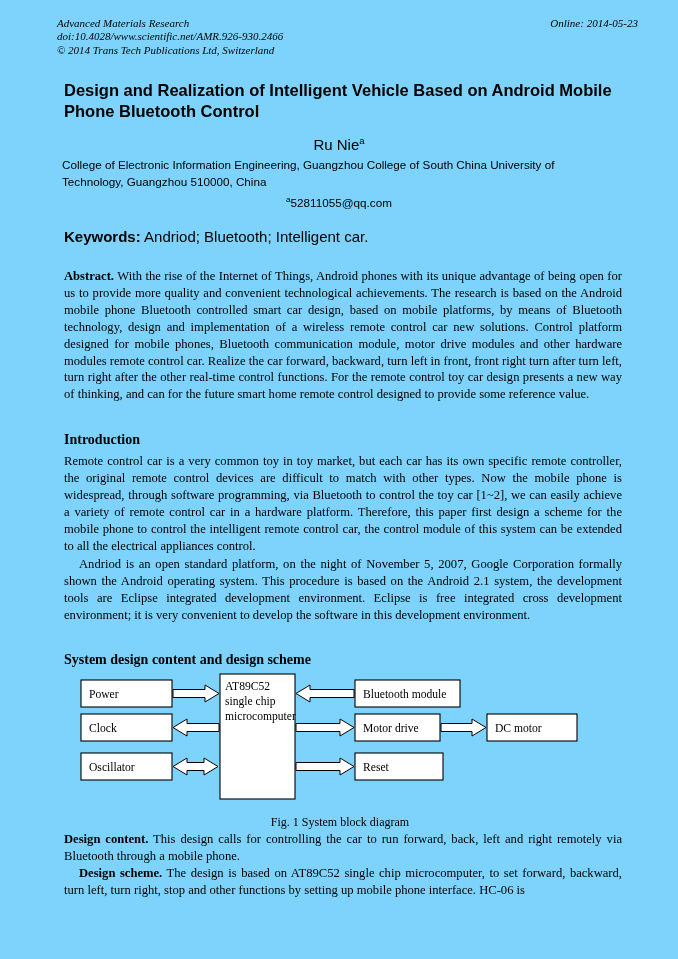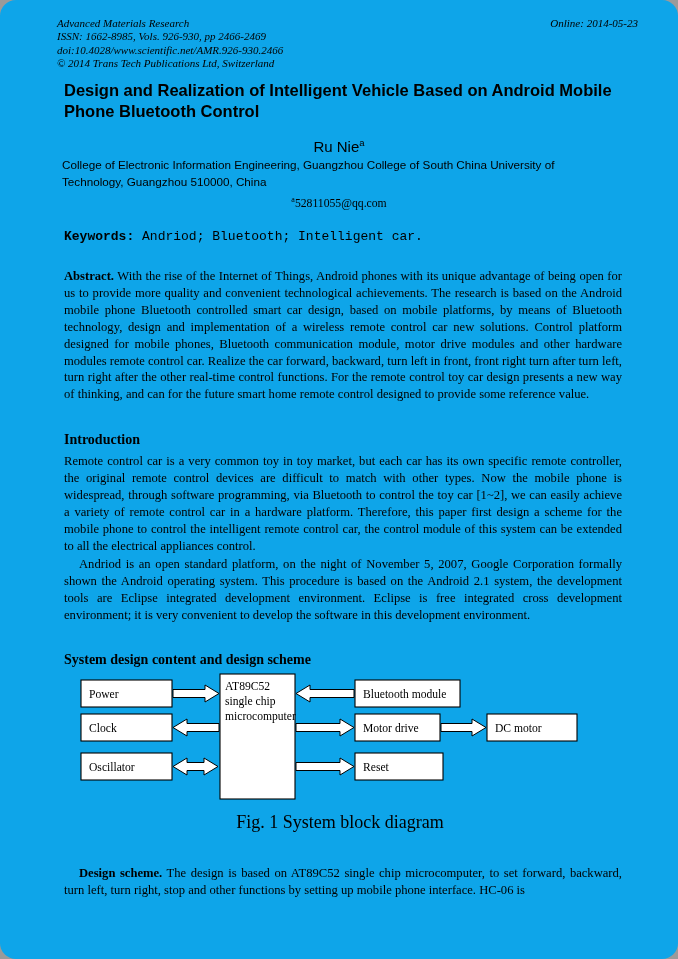--- a/index.html
+++ b/index.html
@@ -4,24 +4,23 @@
 <style>
   html, body {
     margin: 0;
     padding: 0;
     background: #9a9a9a;
   }
   .page {
     position: relative;
     width: 678px;
     height: 959px;
-    background: #0ea5e9;
+    background: #7dd3fc;
     overflow: hidden;
     box-sizing: border-box;
-    border-radius: 16px;
   }
   
   .journal-header {
     position: absolute;
     left: 57px;
     top: 17px;
     right: 40px;
     height: 56px;
   }
   .journal-left {
@@ -58,54 +57,54 @@
     color: #000;
   }
   .author {
     position: absolute;
     left: 64px;
     right: 64px;
     top: 131px;
     text-align: center;
     font-family: "Liberation Sans", "DejaVu Sans", sans-serif;
     font-size: 15px;
-    line-height: 24px;
+    line-height: 19px;
     color: #000;
   }
   .author sup { font-size: 9.5px; vertical-align: super; }
   .affiliation {
     position: absolute;
     left: 62px;
     right: 62px;
     top: 157px;
     font-family: "Liberation Sans", "DejaVu Sans", sans-serif;
     font-size: 11.7px;
     line-height: 16.5px;
     color: #000;
   }
   .email {
     position: absolute;
     left: 64px;
     right: 64px;
     top: 192px;
     text-align: center;
-    font-family: Liberation Serif, serif;
+    font-family: Liberation Sans, sans-serif;
     font-size: 11.7px;
     line-height: 16px;
     color: #000;
   }
   .email sup { font-size: 8px; vertical-align: super; }
   
   .keywords {
     position: absolute;
     left: 64px;
     right: 62px;
     top: 229px;
-    font-family: Liberation Mono, monospace;
-    font-size: 13px;
+    font-family: Liberation Sans, sans-serif;
+    font-size: 15px;
     line-height: 16px;
     color: #000;
   }
   .keywords b { font-weight: bold; }
   
   .body-block {
     position: absolute;
     left: 64px;
     right: 56px;
     font-family: "Liberation Serif", "DejaVu Serif", serif;
@@ -138,21 +137,21 @@
     width: 676px;
     height: 135px;
   }
   .fig-caption {
     position: absolute;
     left: 64px;
     right: 62px;
     top: 814px;
     text-align: center;
     font-family: "Liberation Serif", "DejaVu Serif", serif;
-    font-size: 18px;
+    font-size: 12px;
     line-height: 16px;
     color: #000;
   }
   .design-content { top: 831px; }
   .design-scheme { top: 865px; text-indent: 15px; }
   svg { display: block; }
   .bx { fill: #ffffff; stroke: #000000; stroke-width: 1.1; }
   .blabel {
     font-family: "Liberation Serif", "DejaVu Serif", serif;
     font-size: 11.6px;
@@ -161,21 +160,20 @@
   .arrow-body { fill: #ffffff; stroke: #000000; stroke-width: 1; }
 </style>
 </head>
 <body>
 
 <div class="page">
 
   <div class="journal-header">
     <div class="journal-left">
       <div>Advanced Materials Research</div>
-      <div>ISSN: 1662-8985, Vols. 926-930, pp 2466-2469</div>
       <div>doi:10.4028/www.scientific.net/AMR.926-930.2466</div>
       <div>© 2014 Trans Tech Publications Ltd, Switzerland</div>
     </div>
     <div class="journal-online">Online: 2014-05-23</div>
   </div>
 
   <div class="title">Design and Realization of Intelligent Vehicle Based on Android Mobile Phone Bluetooth Control</div>
 
   <div class="author"><span>Ru Nie</span><sup>a</sup></div>
 
@@ -236,15 +234,16 @@
       <polygon class="arrow-body" points="296,51.5 340,51.5 340,47 354,55.5 340,64 340,59.5 296,59.5"></polygon>
 
       <polygon class="arrow-body" points="441,51.5 472,51.5 472,47 486,55.5 472,64 472,59.5 441,59.5"></polygon>
 
       <polygon class="arrow-body" points="296,90.5 340,90.5 340,86 354,94.5 340,103 340,98.5 296,98.5"></polygon>
     </svg>
   </div>
 
   <div class="fig-caption">Fig. 1 System block diagram</div>
 
+  <div class="body-block design-content"><b>Design content.</b> <span>This design calls for controlling the car to run forward, back, left and right remotely via Bluetooth through a mobile phone.</span></div>
   <div class="body-block design-scheme"><b>Design scheme.</b> <span>The design is based on AT89C52 single chip microcomputer, to set forward, backward, turn left, turn right, stop and other functions by setting up mobile phone interface. HC-06 is</span></div>
 
 </div>
 
 </body></html>

